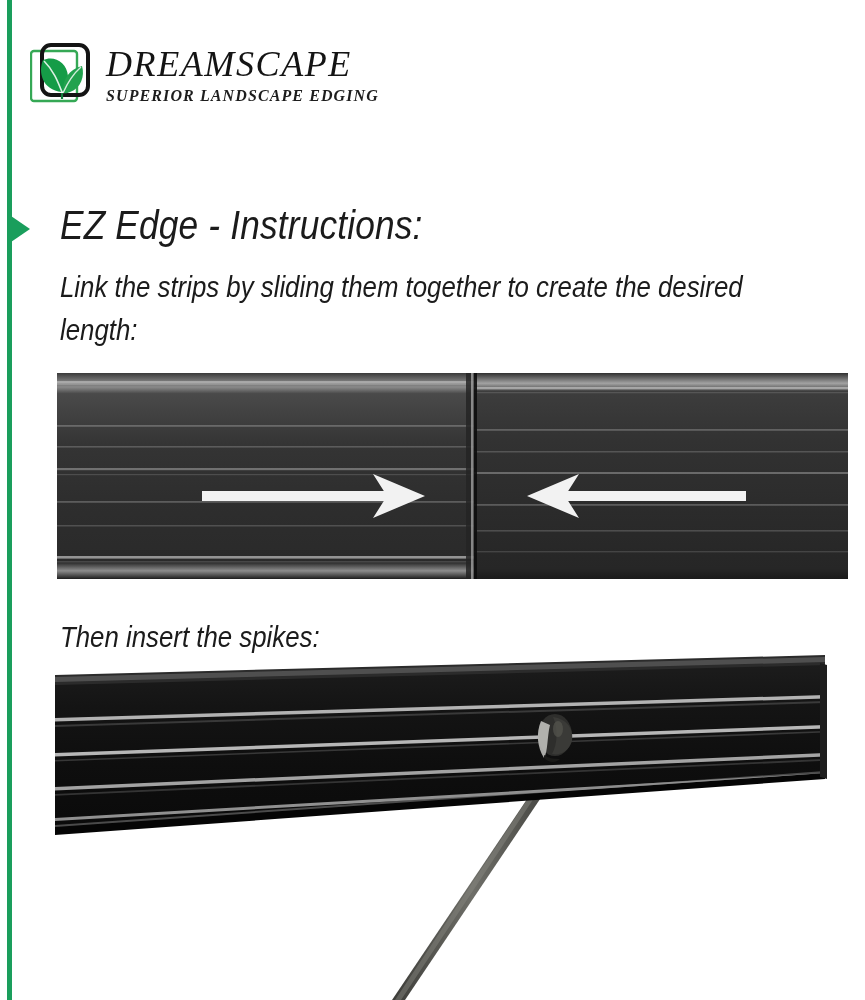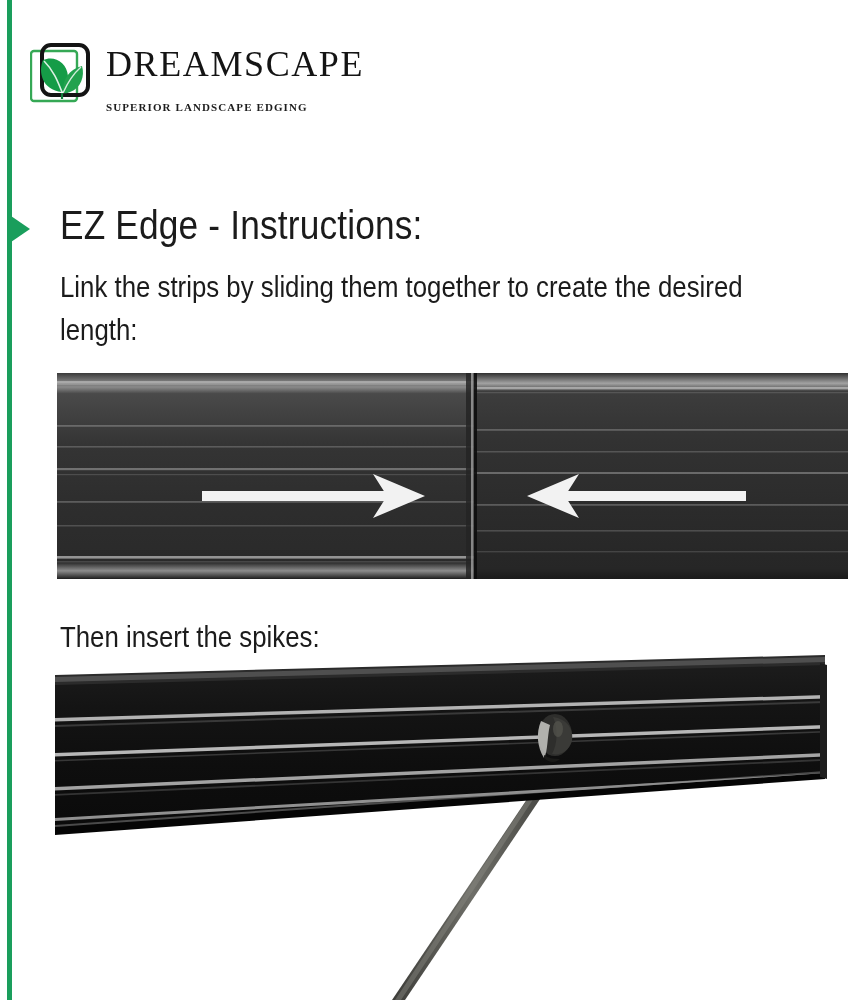--- a/index.html
+++ b/index.html
@@ -10,20 +10,21 @@
     background: #ffffff;
     font-family: "Liberation Sans", sans-serif;
     overflow: hidden;
   }
 
   #page {
     position: relative;
     width: 865px;
     height: 731px;
     background: #ffffff;
+    font-style: italic;
   }
 
   
   .green-rail {
     position: absolute;
     left: 7px;
     top: 0;
     width: 5px;
     height: 1000px;
     background: #1a9e5c;
@@ -63,25 +64,25 @@
     font-family: "Liberation Serif", serif;
     font-size: 36px;
     letter-spacing: 1.6px;
     color: #141414;
     line-height: 1;
     white-space: nowrap;
   }
   .brand-tagline {
     font-family: "Liberation Serif", serif;
     font-weight: bold;
-    font-size: 11px;
+    font-size: 16px;
     letter-spacing: 1.1px;
     color: #1d1d1d;
     line-height: 1;
-    margin-top: 20px;
+    margin-top: 6px;
     white-space: nowrap;
   }
 
   
   .headline {
     position: absolute;
     left: 60px;
     top: 203px;
     font-family: "Liberation Sans Narrow", "Liberation Sans", sans-serif;
     font-size: 41px;

